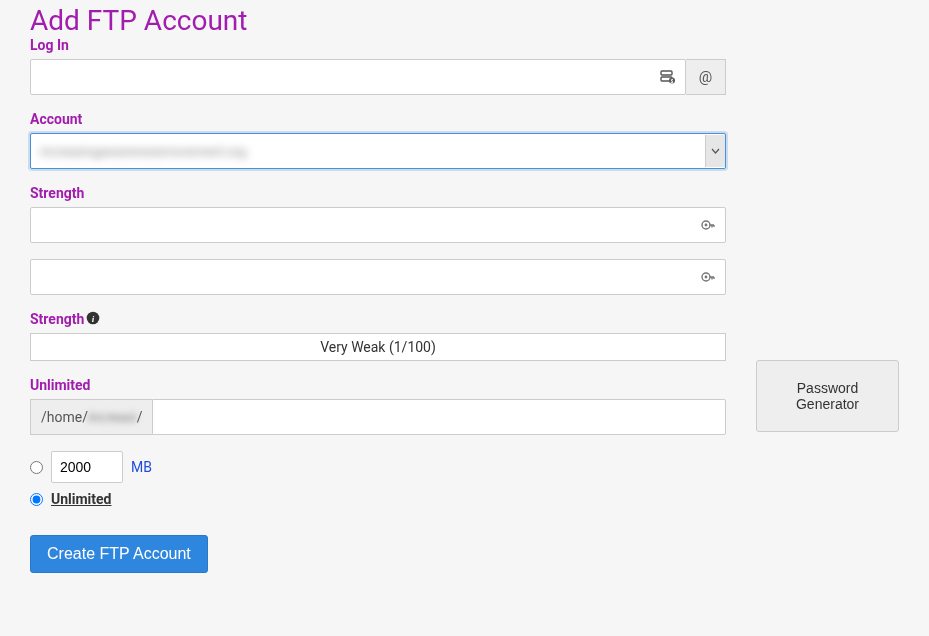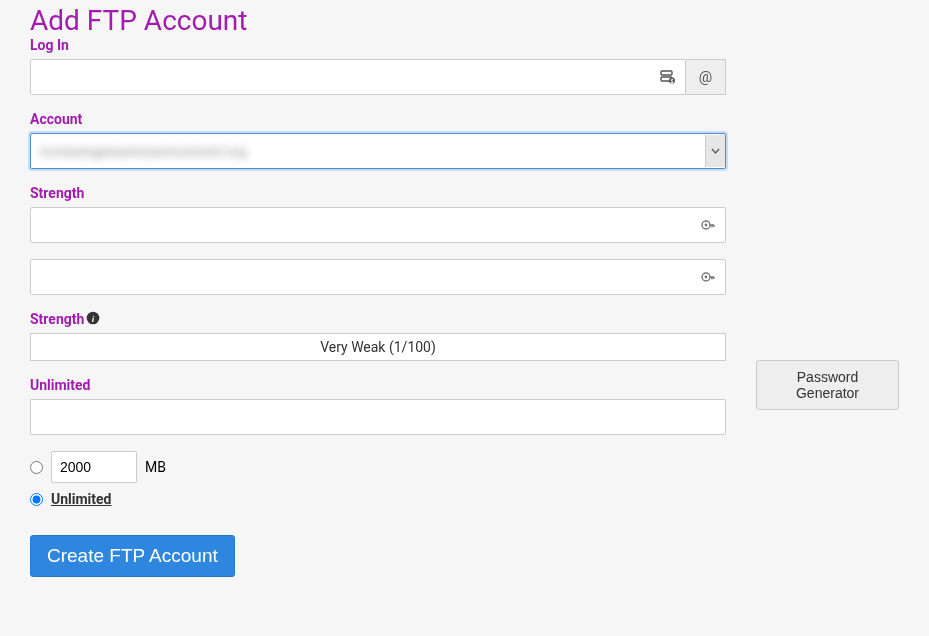--- a/index.html
+++ b/index.html
@@ -126,47 +126,47 @@
       color: #555;
       font-size: 14px;
       white-space: nowrap;
     }
     .dir-prefix .blur-chunk { filter: blur(3px); color: #888; margin: 0 0px; }
     .dir-input { flex: 1; }
     .dir-input .text-input { border-top-left-radius: 0; border-bottom-left-radius: 0; }
     .quota-row { display: flex; align-items: center; gap: 8px; margin-bottom: 8px; }
     .quota-row input[type="radio"] { width: 13px; height: 13px; }
     .quota-input {
-      width: 86px;
+      width: 72px;
       height: 32px;
       padding: 4px 8px;
       border: 1px solid #ccc;
       border-radius: 2px;
       font-size: 14px;
     }
-    .unit { color: #000000; }
+    .unit { color: #1d4ed8; }
     .radio-label { font-weight: 700; font-size: 14px; text-decoration: underline; }
     .btn-primary {
       display: inline-block;
       background: #2e86de;
       color: #fff;
       border: 1px solid #2a79c9;
       border-radius: 3px;
       padding: 9px 16px;
-      font-size: 19px;
+      font-size: 16px;
       cursor: pointer;
       margin-top: 12px;
     }
     .btn-secondary {
       display: inline-block;
       background: #eee;
       color: #333;
       border: 1px solid #ccc;
       border-radius: 3px;
-      padding: 8px 14px;
+      padding: 19px 14px;
       font-size: 14px;
       cursor: pointer;
     }
     svg { display: block; }
   </style>
 </head>
 <body>
 
 <div class="container">
   <div class="form-col">
@@ -246,20 +246,25 @@
         </span>
       </div>
       <div style="height:6px"></div>
       <div class="strength-bar">Very Weak (1/100)</div>
     </div>
 
     
     <div class="form-group">
       <label class="field-label">Unlimited</label>
       <div class="dir-row">
+        <div class="dir-prefix">
+          <span>/home/</span>
+            <span class="blur-chunk">increasi</span>
+            <span>/</span>
+        </div>
         <div class="dir-input">
           <input type="text" class="text-input" value="" style="">
         </div>
       </div>
     </div>
 
     
     <div class="form-group">
       <div class="quota-row">
         <input type="radio" name="quota" style="">

